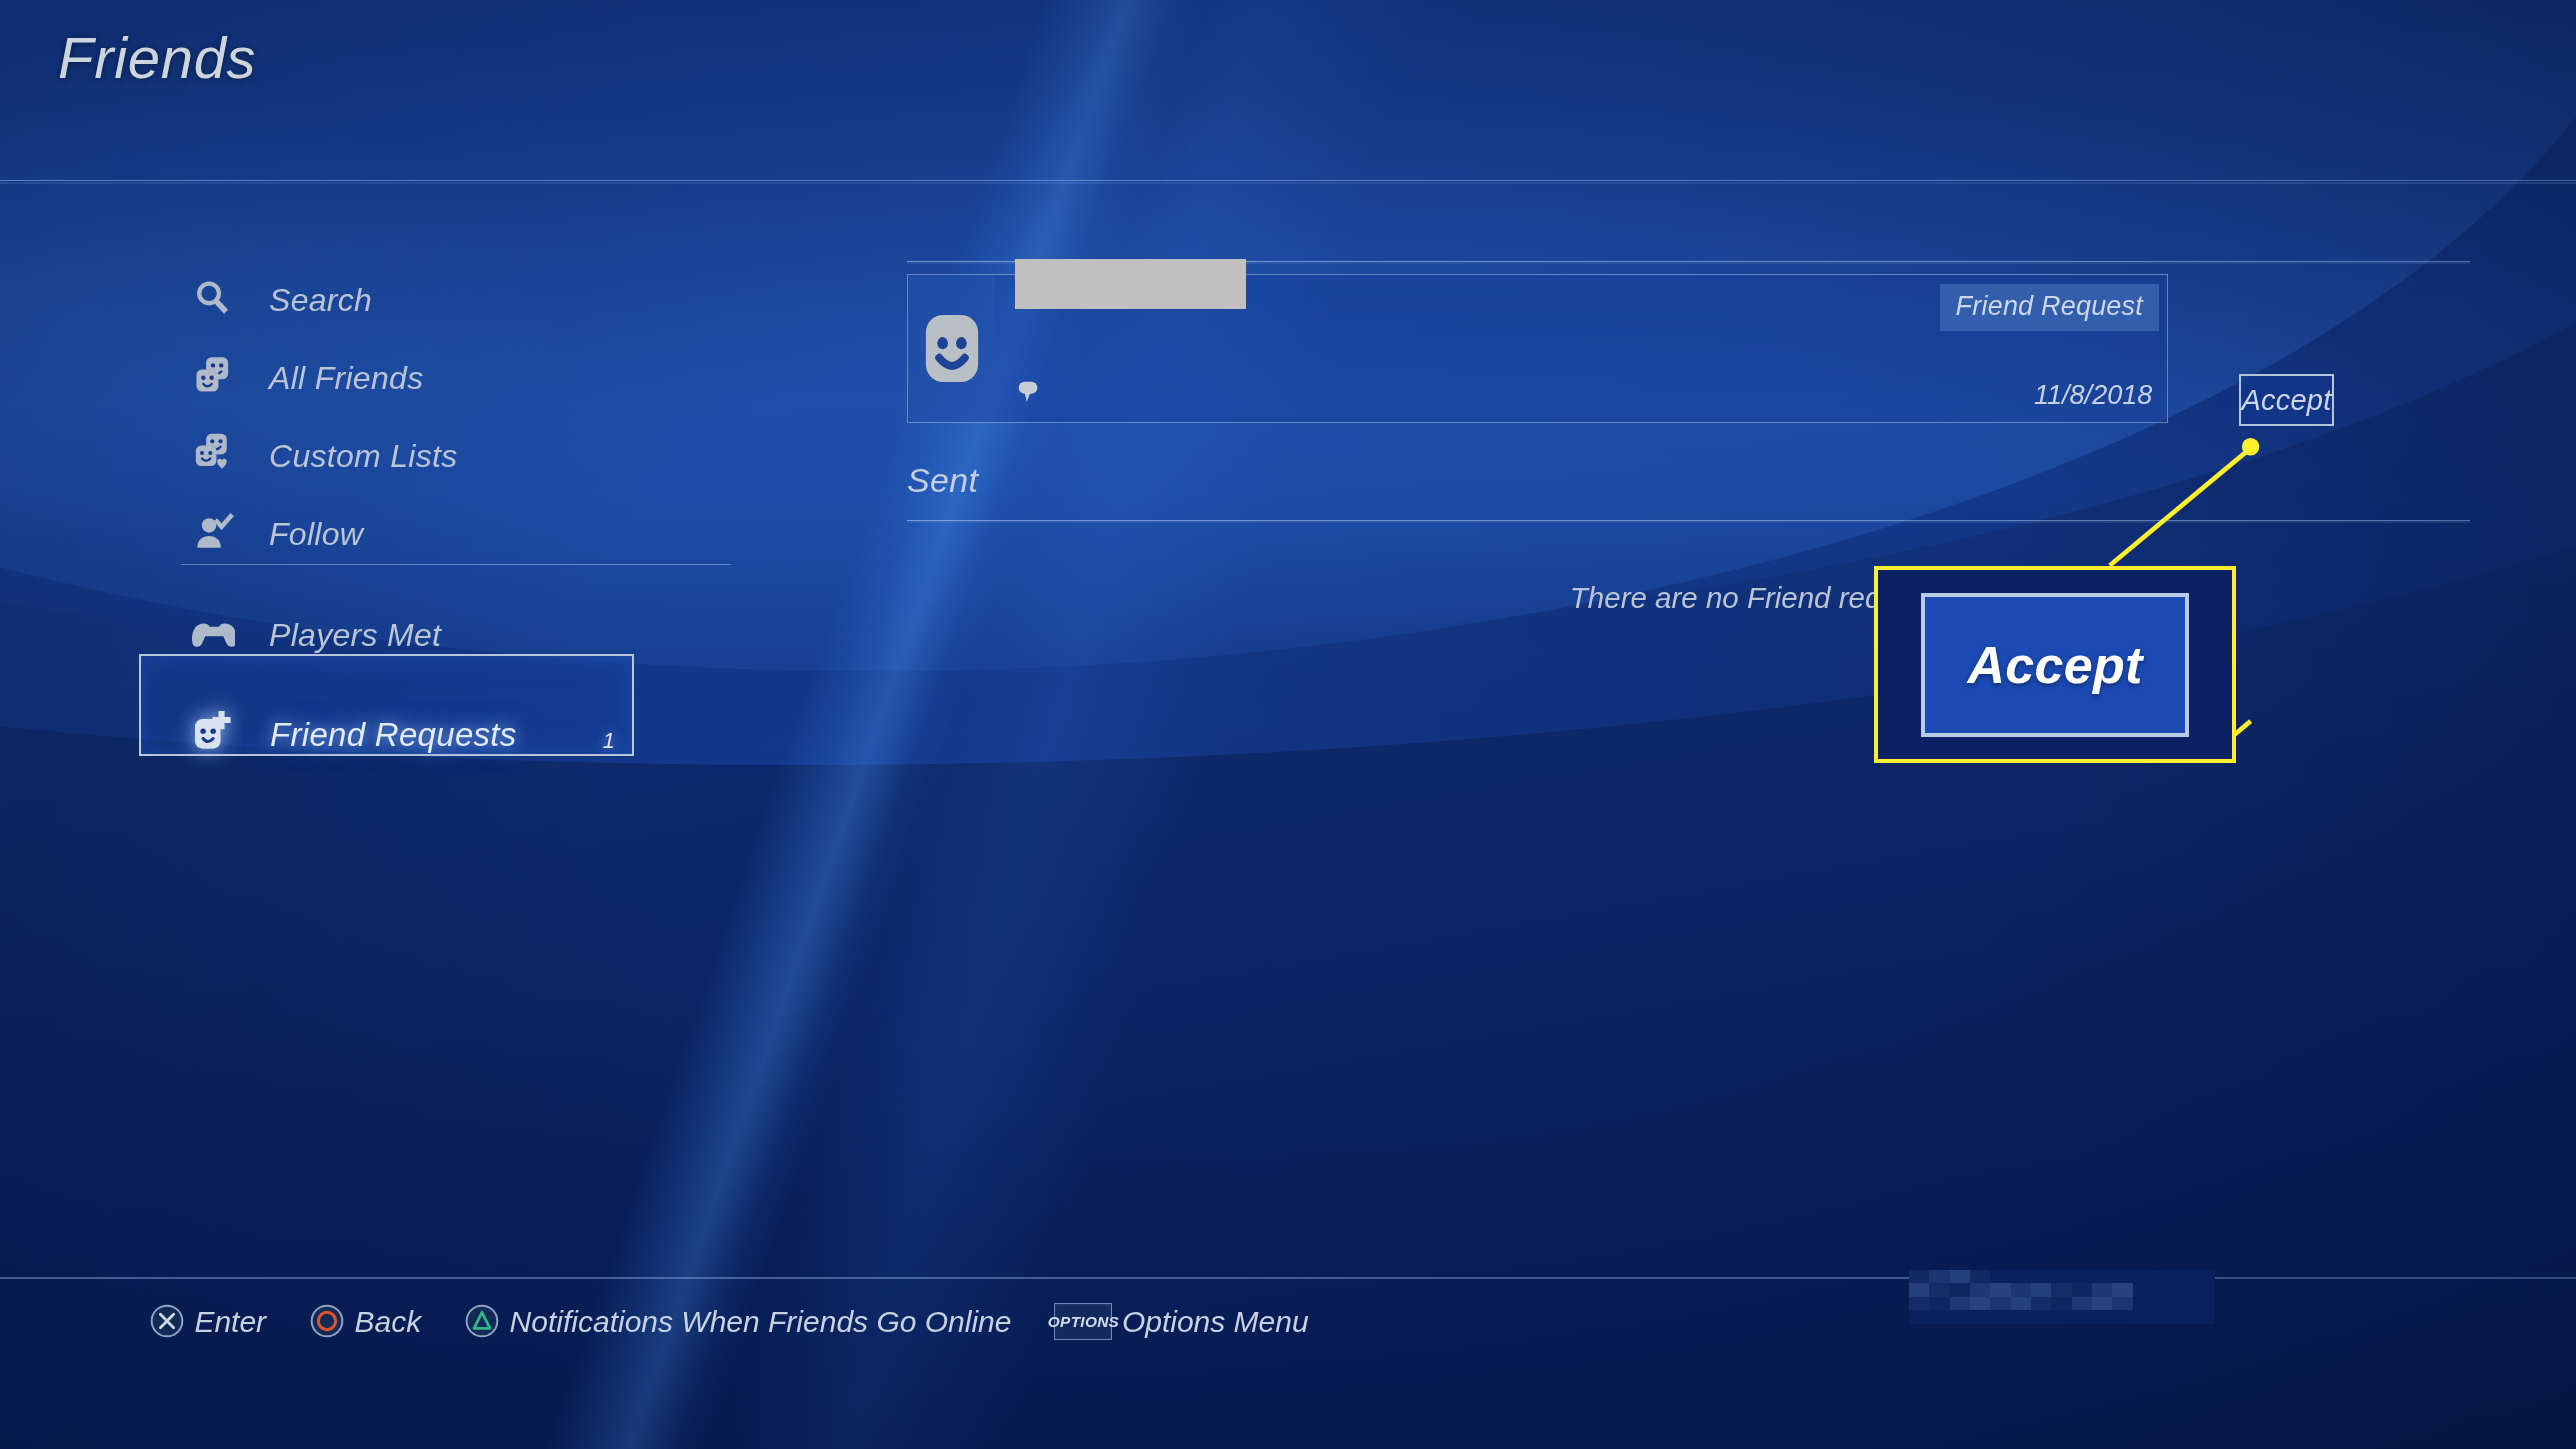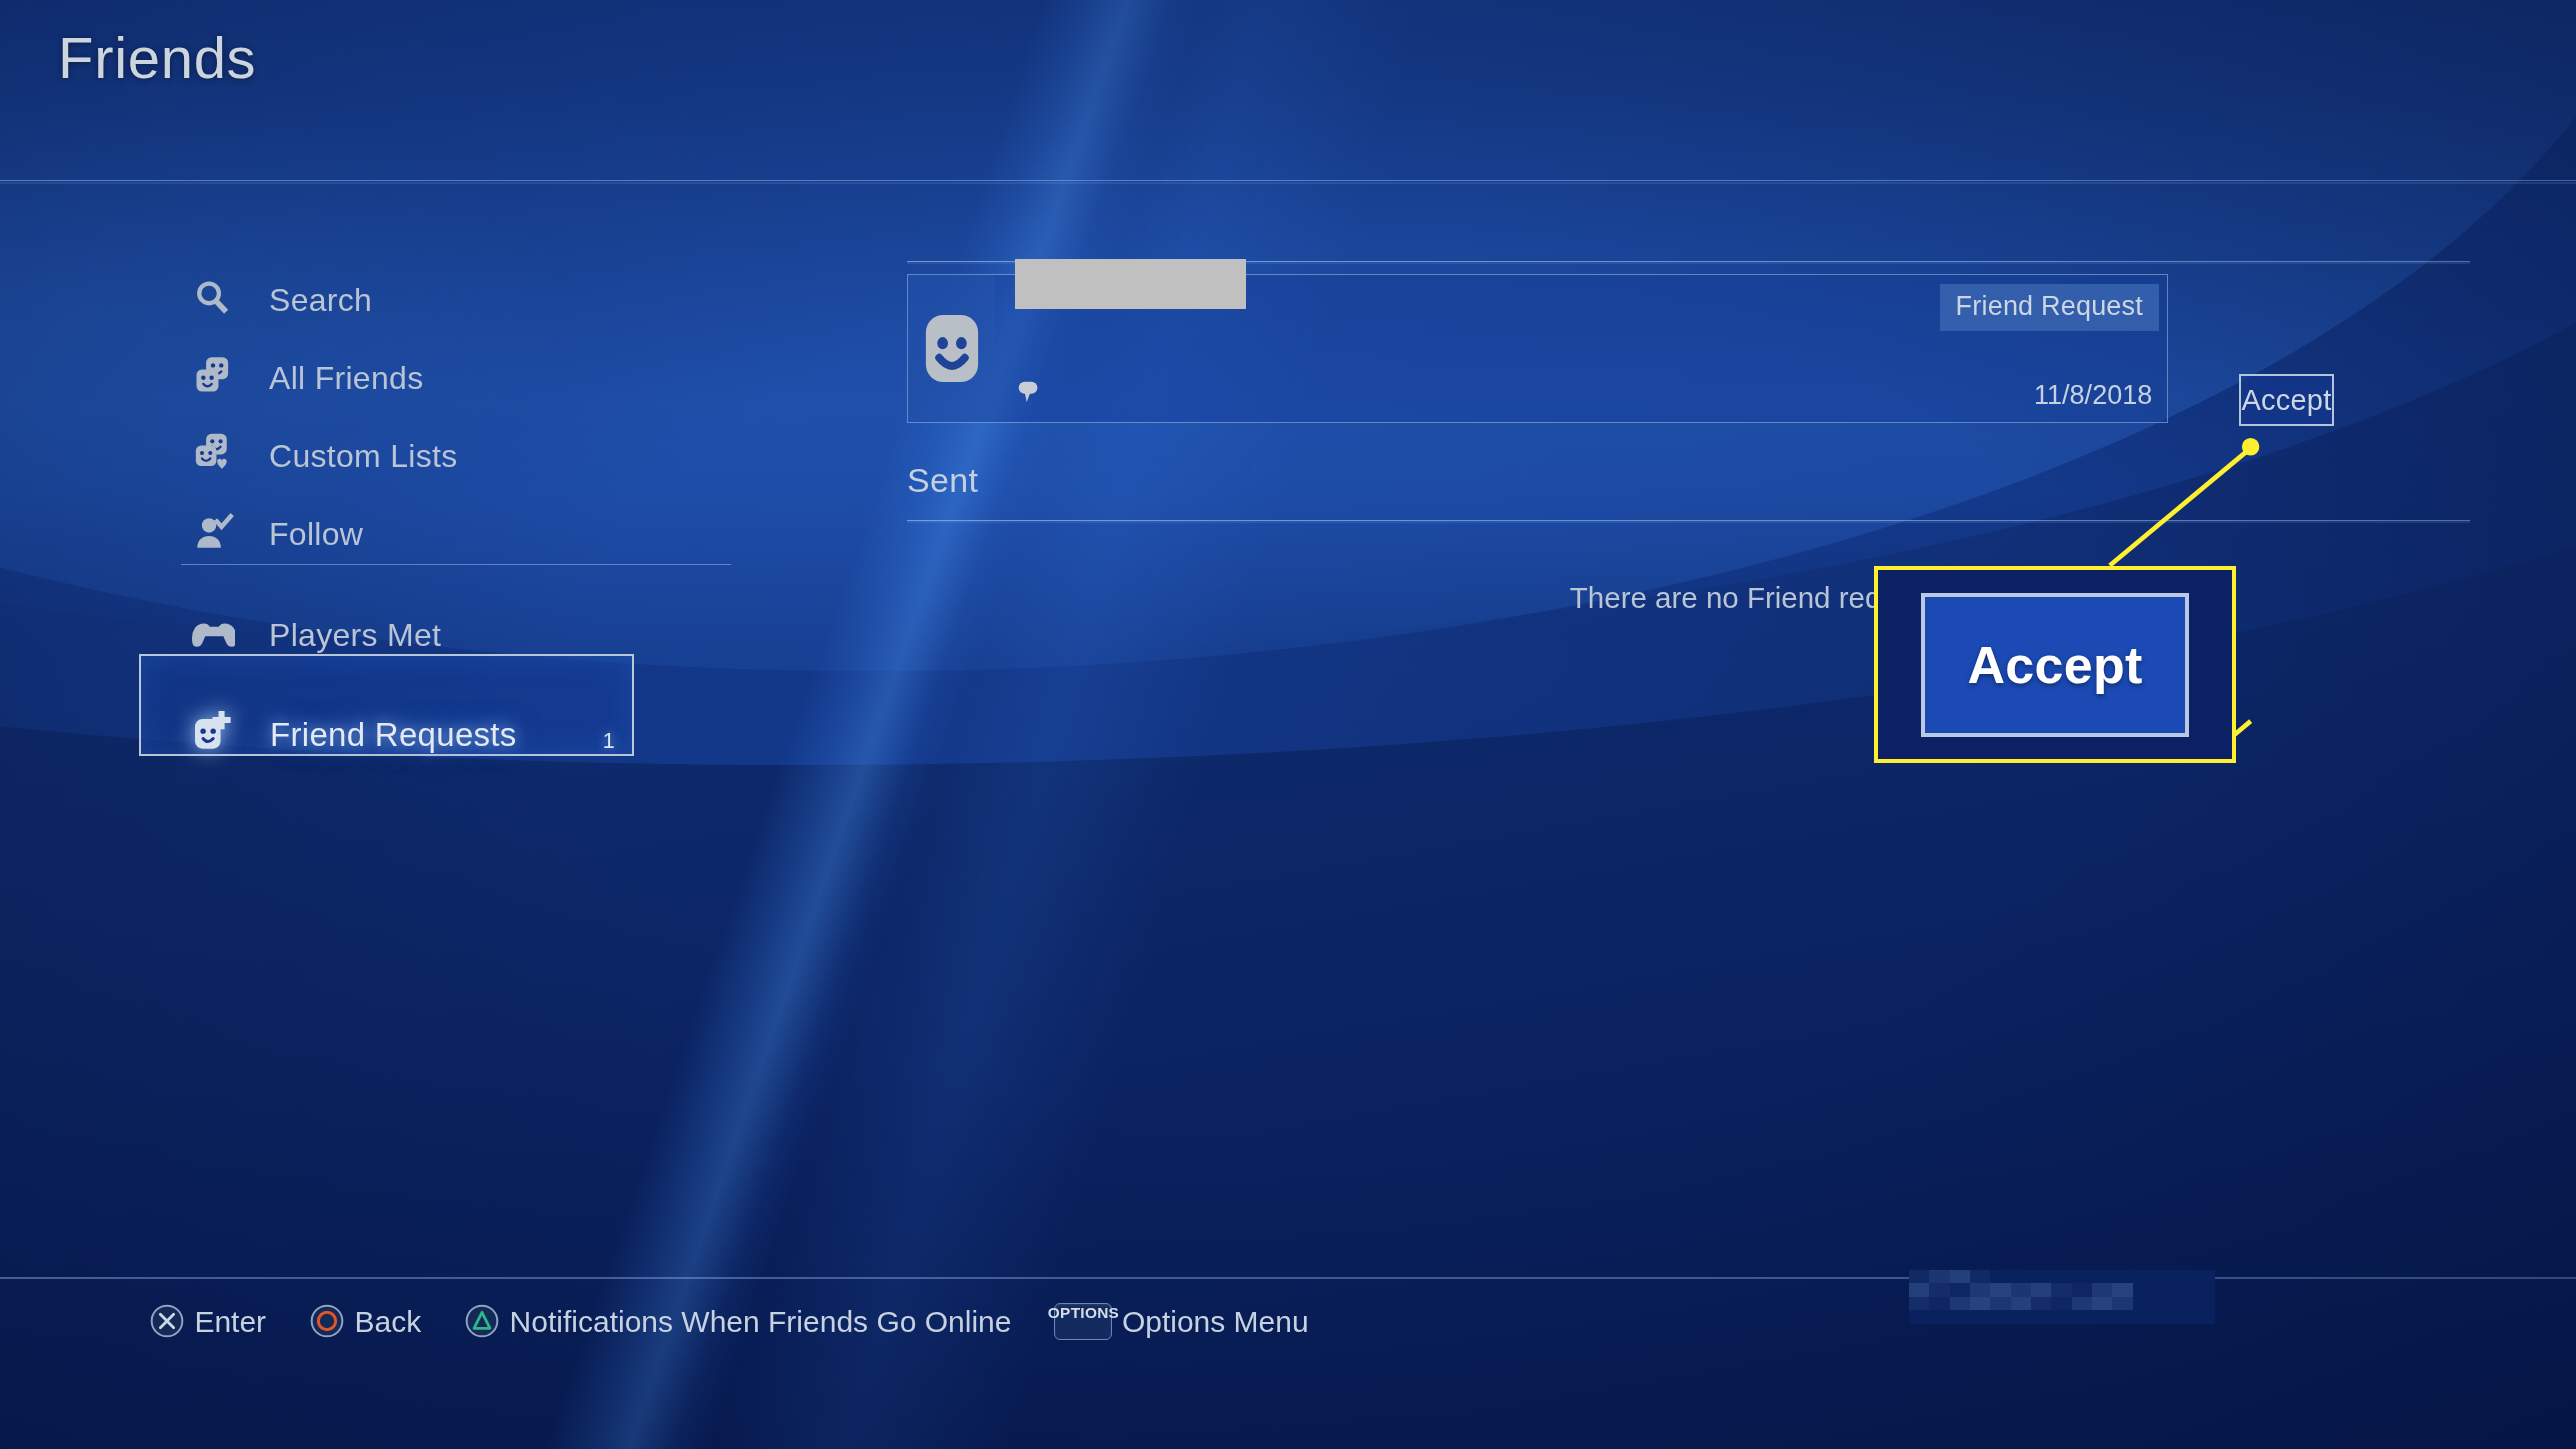--- a/index.html
+++ b/index.html
@@ -7,20 +7,21 @@
     width: 2576px; height: 1449px;
     overflow: hidden;
     font-family: "Liberation Sans", sans-serif;
     background: #0a2a6e;
   }
   #screen {
     position: relative;
     width: 2576px; height: 1449px;
     background: linear-gradient(170deg, #14398a 0%, #123279 18%, #0e2a6c 45%, #0a2260 70%, #071b52 100%);
     overflow: hidden;
+    font-style: italic;
   }
 
   
   .bg-layer { position: absolute; inset: 0; pointer-events: none; }
 
   .arc-a {
     position: absolute;
     left: -939px; top: -1006px;
     width: 3622px; height: 1677px;
     border-radius: 50%;
@@ -291,24 +292,24 @@
   .hint { display: flex; align-items: center; margin-right: 43px; }
   .hint-label {
     margin-left: 9.4px;
     font-size: 30px;
     font-weight: 300;
     color: #c7d2e1;
     white-space: nowrap;
   }
   .opt-pill {
     width: 58px; height: 37px;
-    border-radius: 6px;
+    border-radius: 0;
     background: #132a5e;
     border: 1.3px solid #6d85b4;
-    display: flex; align-items: flex-start; justify-content: center;
+    display: flex; align-items: center; justify-content: center;
     box-shadow: inset 0 1.3px 2.7px rgba(255,255,255,0.10);
   }
   .opt-pill span {
     font-size: 15.4px;
     font-weight: 700;
     letter-spacing: 0.3px;
     color: #d4dcea;
   }
   .blur-redaction {
     position: absolute;

